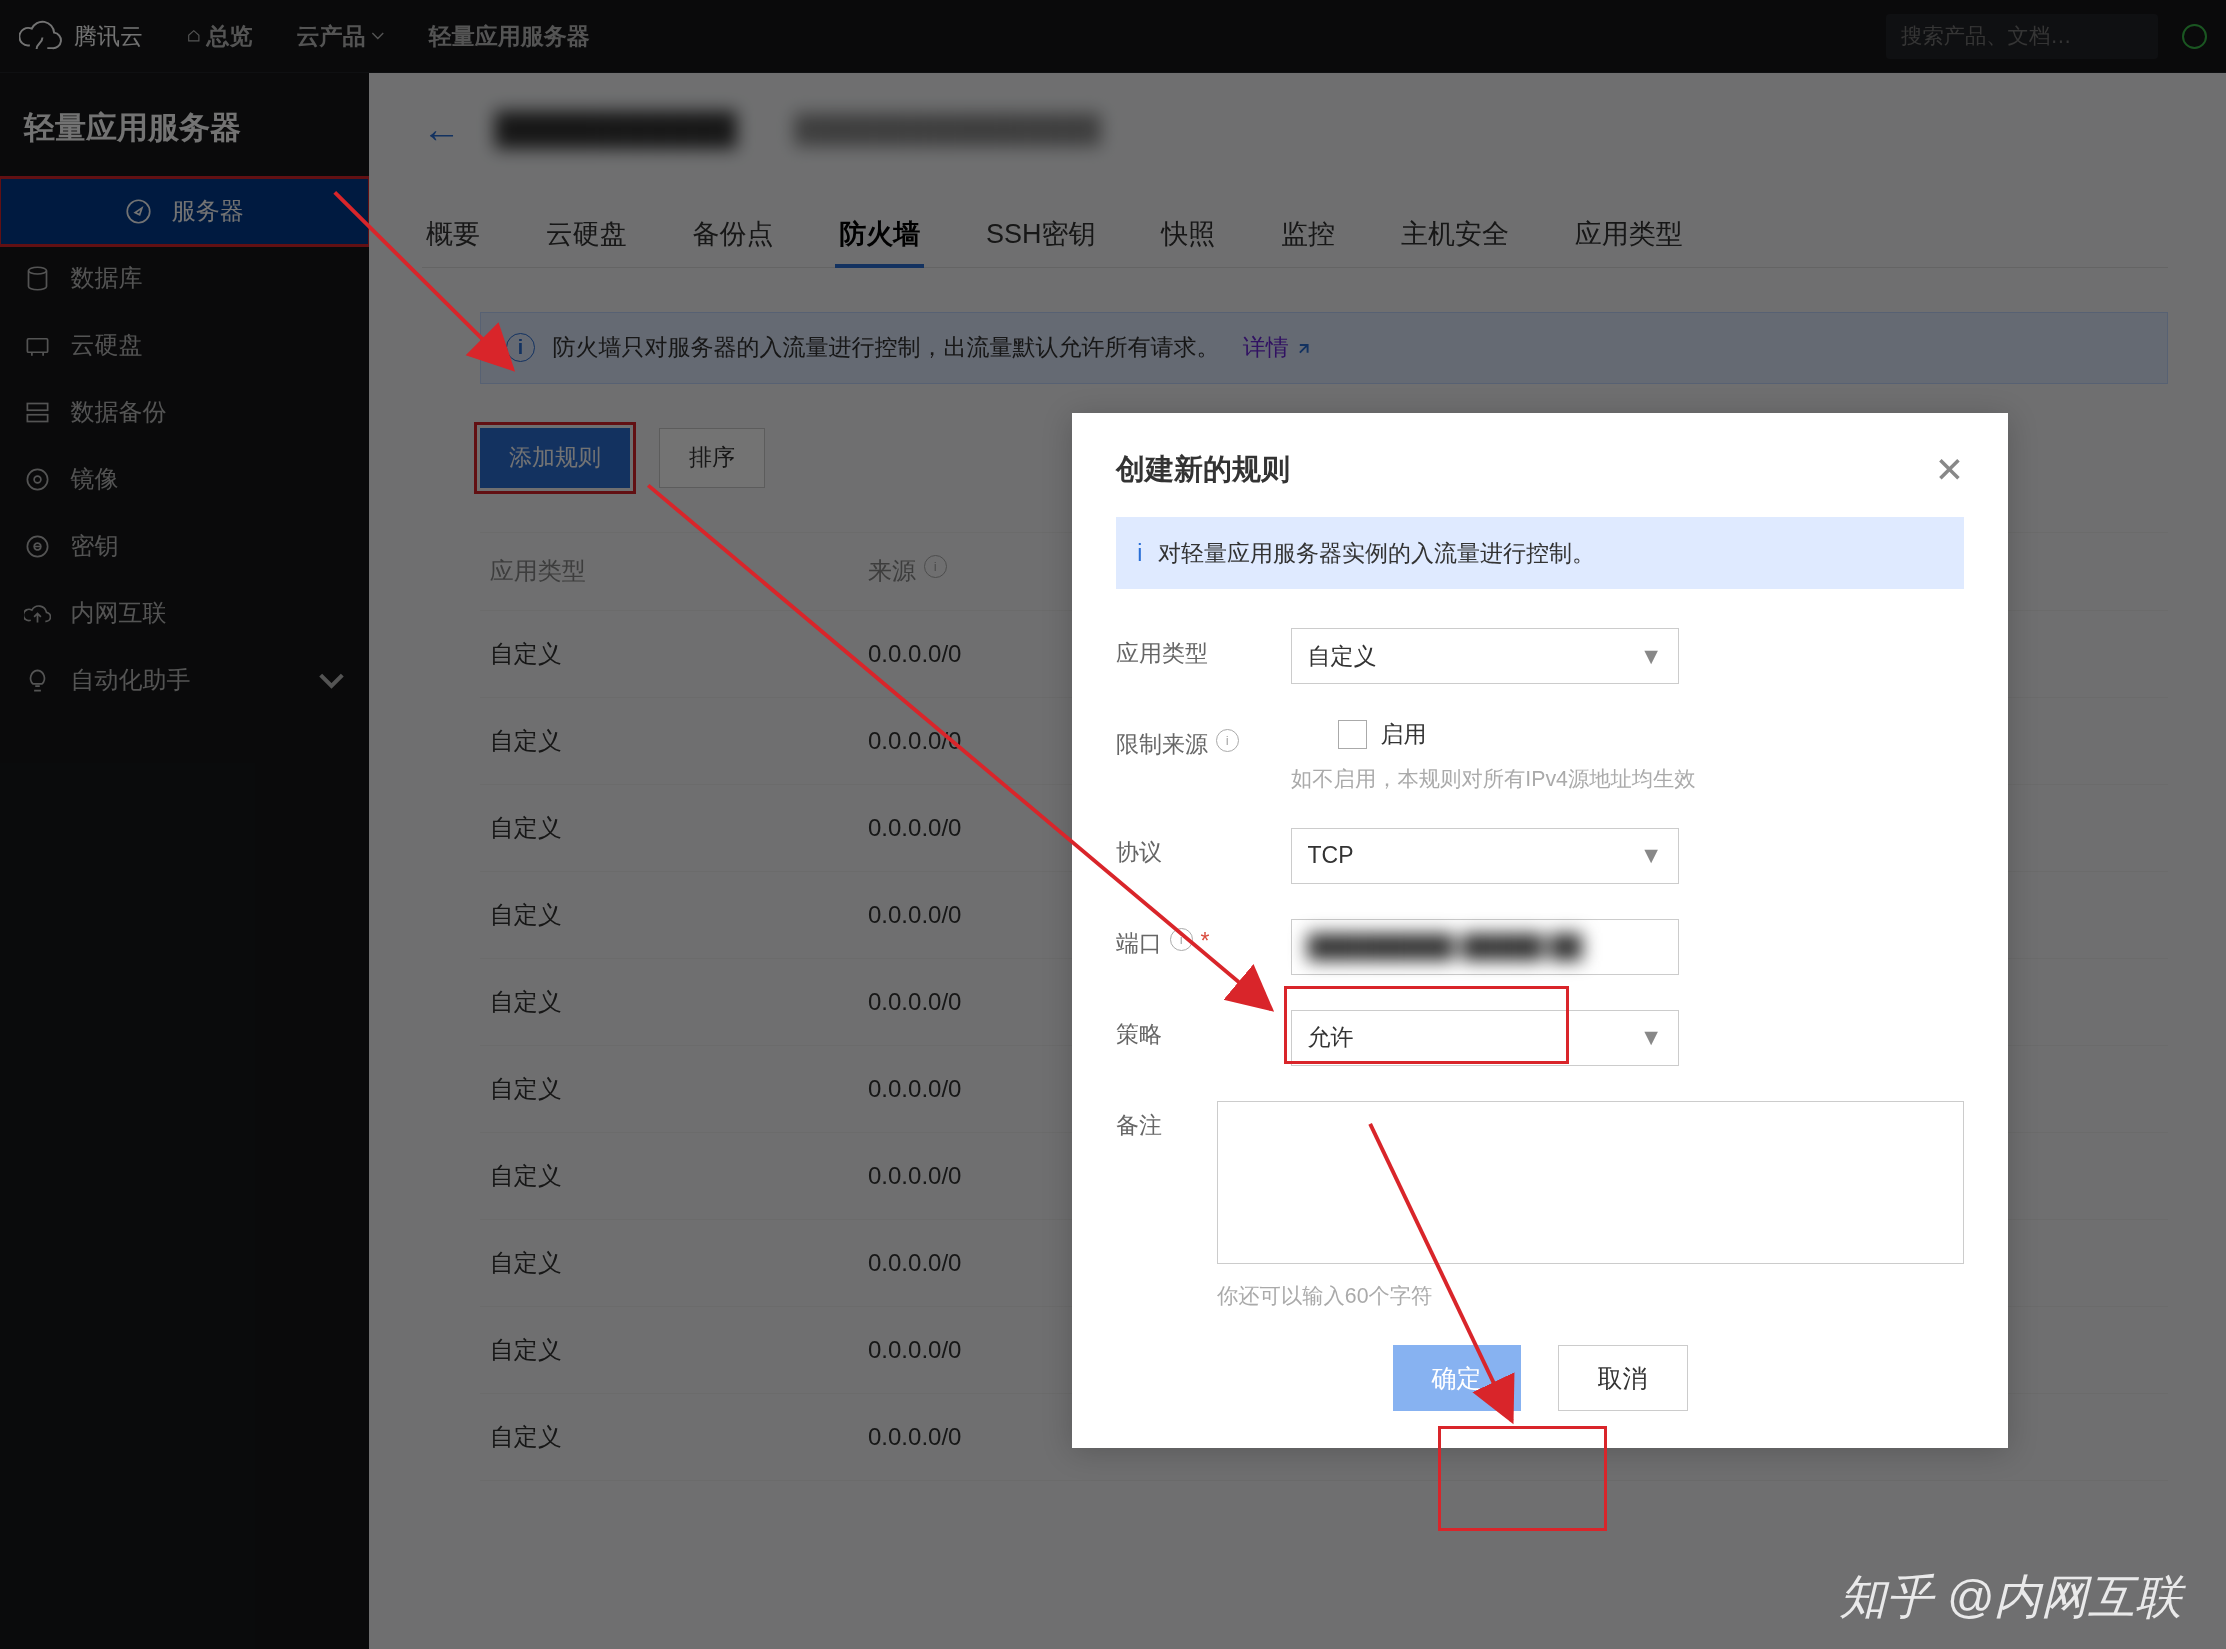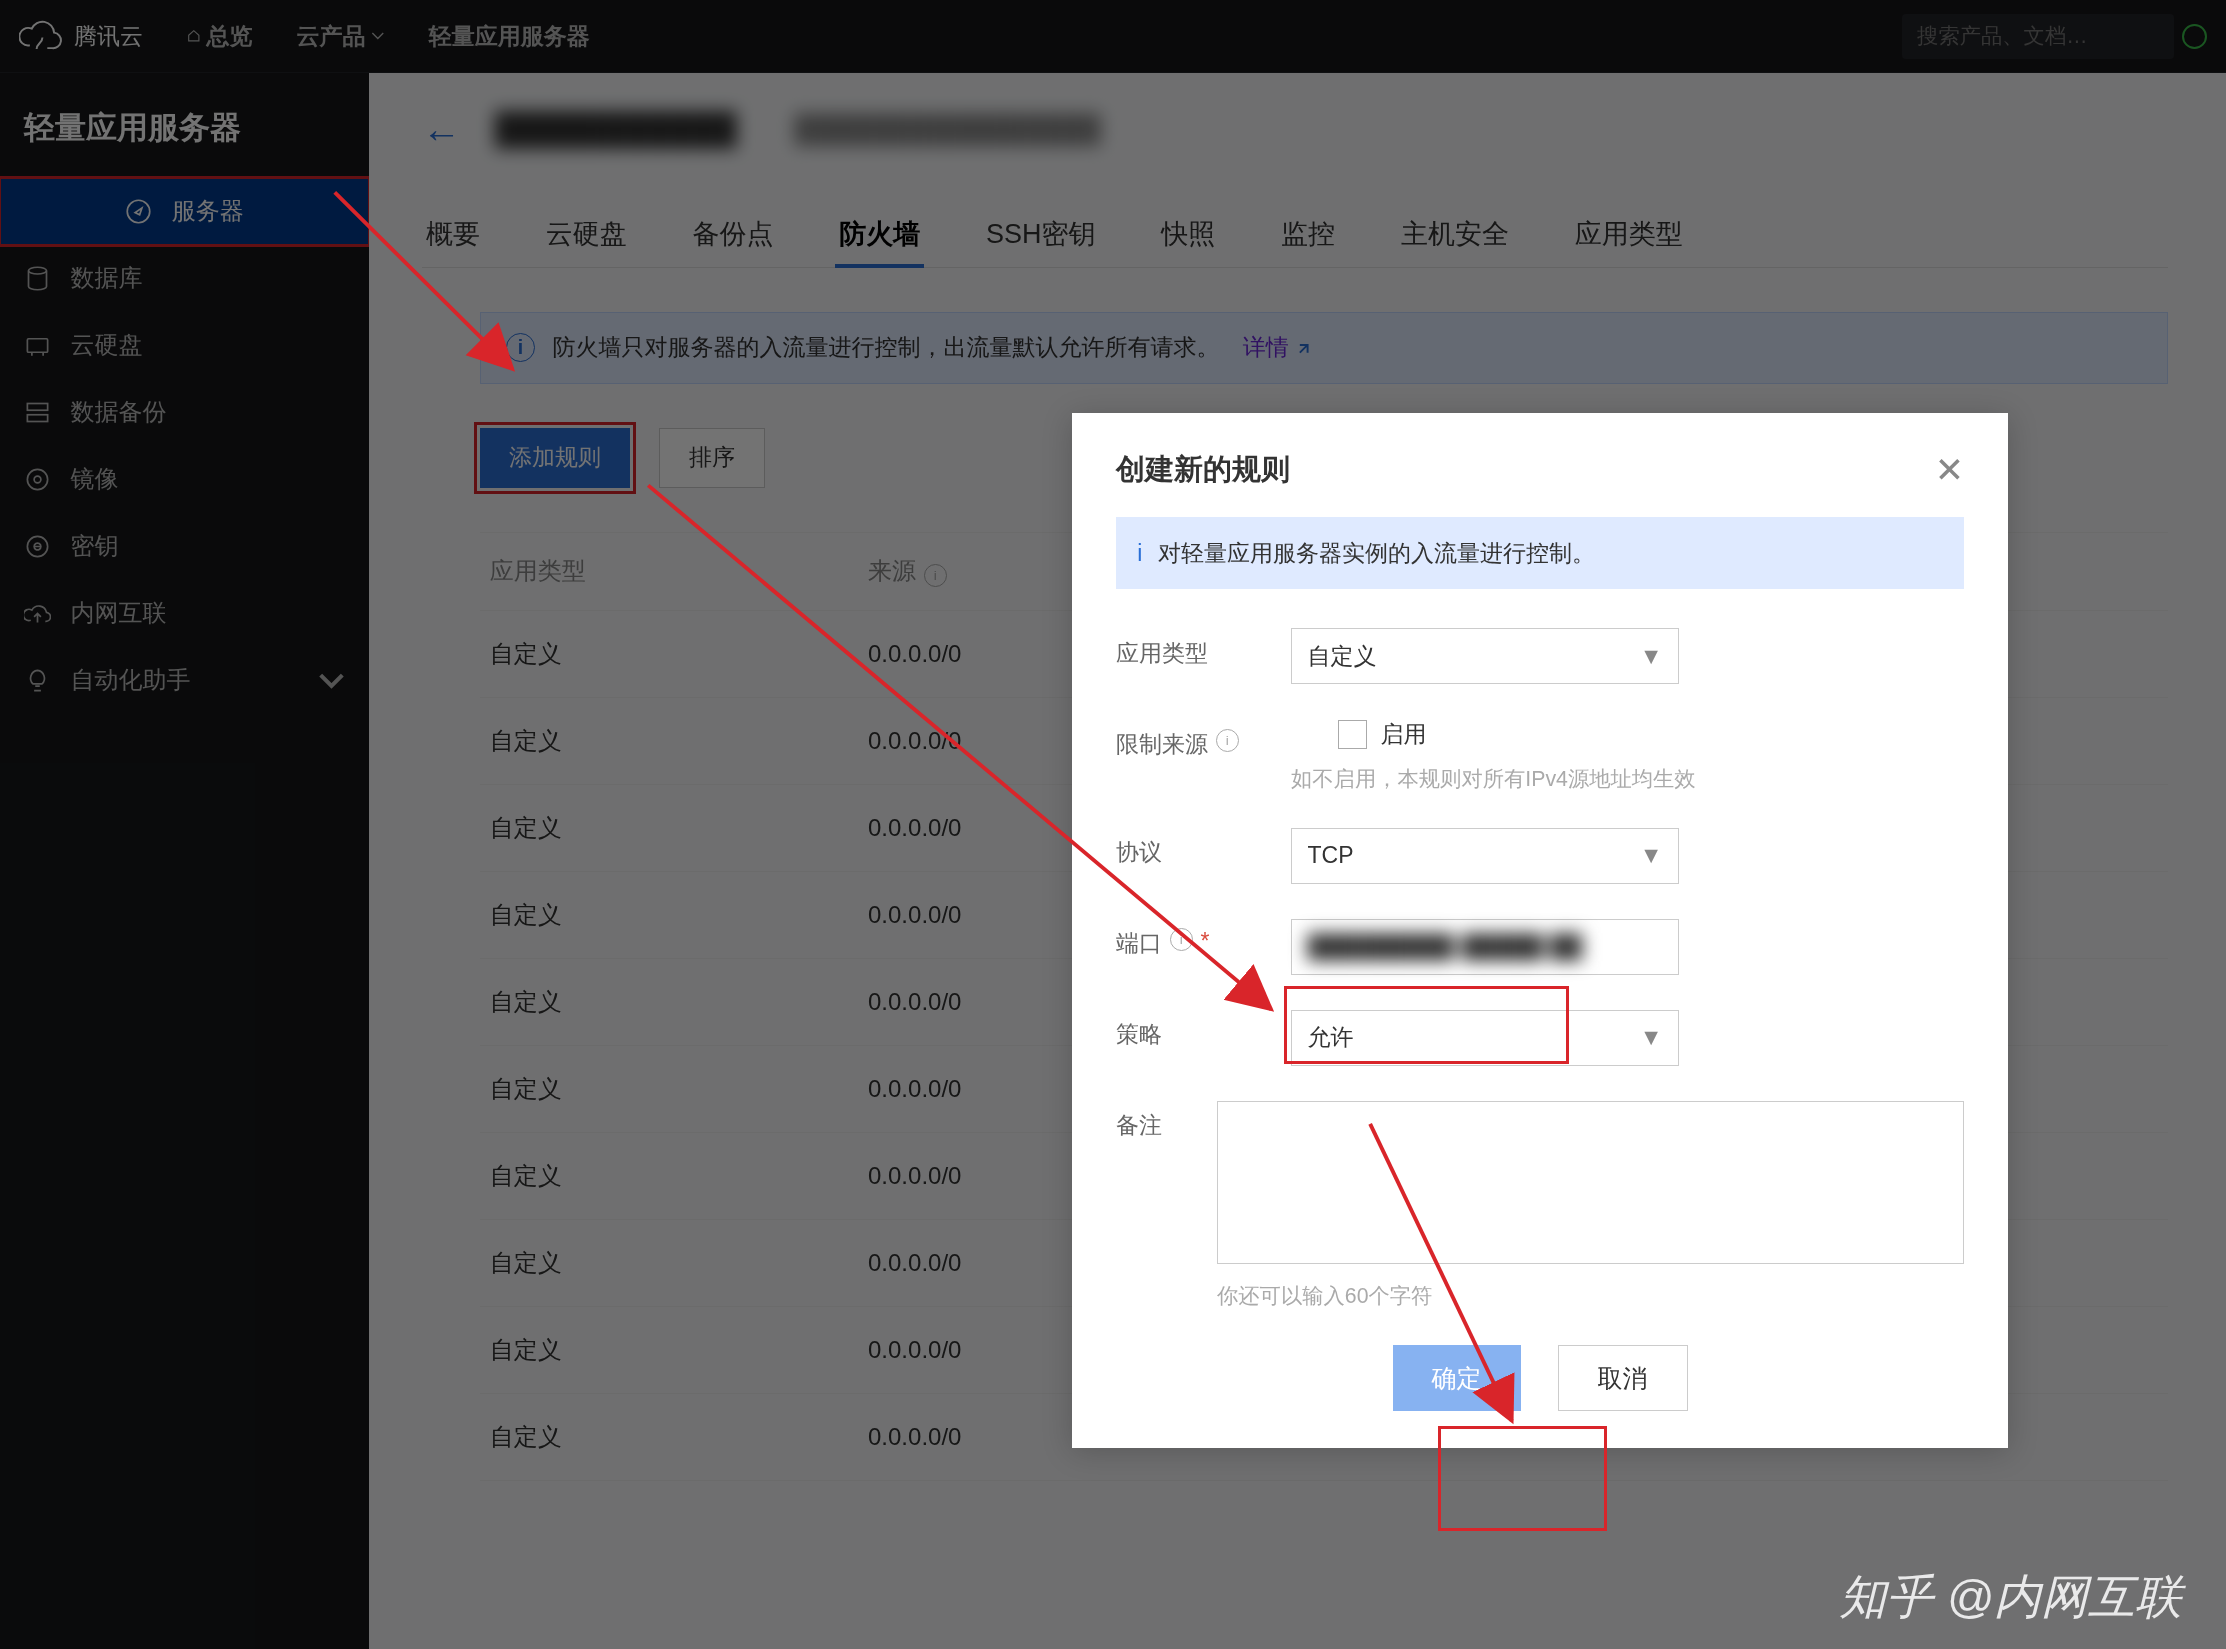--- a/index.html
+++ b/index.html
@@ -23,21 +23,21 @@
     padding: 0 19.4px;
     color: #bbb;
     gap: 44px;
     border-bottom: 1px solid #232428;
   }
   .logo-wrap { display: flex; align-items: center; gap: 11.6px; color: #fff;}
   .cloud-logo {fill:none; stroke:#fff; stroke-width:2;}
   .top-link { color:#bbb; font-size:23px; display:flex; align-items:center; gap:5.8px;font-weight:bold;}
   .top-link.product { display:flex; align-items:center;}
   .top-link svg{ width:13.6px; height:13.6px;}
-  .topbar-right { margin-left:auto; display:flex; align-items:center; gap:8px;}
+  .topbar-right { margin-left:auto; display:flex; align-items:center; gap:24px;}
   .search-box {
     width: 272px; height:45px; background:#232428;
     border-radius:3.9px; display:flex; align-items:center; padding:0 15.5px;
     color:#888;
   }
   .search-box input{ background:transparent; border:none; color:#888; flex:1; font-size:21.3px; outline:none;}
   .status-dot { width:25px; height:25px; border-radius:50%; border:2.9px solid #3abf4a;}
 
   
   .layout { display:flex; height:calc(100% - 73px);}
@@ -81,21 +81,21 @@
   .action-row { margin:44px 0 0 58px; display:flex; gap:29px;}
   .btn-primary { background:#2a6fd6; color:#fff; border:none; padding:13.6px 29px; font-size:23px;}
   .btn-secondary { background:#fff; color:#333; border:1px solid #ccc; padding:13.6px 29px; font-size:23px;}
   .small-frame{ outline:3.9px solid #d9252a; outline-offset:3.9px;}
 
   .table { margin:44px 58px 0 58px; border-top:1px solid #eee;}
   .thead, .trow { display:flex; align-items:center; min-height:87px; border-bottom:1px solid #eee; font-size:24px;}
   .thead { color:#888; min-height:78px;}
   .tcell { flex:0 0 auto;}
   .col-type{ width:388px; padding-left:9.7px;}
-  .col-src{ width:388px; display:flex; align-items:flex-end; gap:7.8px;}
+  .col-src{ width:388px; display:flex; align-items:flex-start; gap:7.8px;}
   .help-icon { width:23px; height:23px; border:1.9px solid #aaa; border-radius:50%; color:#aaa; font-size:13.6px; display:inline-flex; align-items:center; justify-content:center;}
 
   
   .dimmer { position:absolute; inset:0; background:rgba(0,0,0,0.55); pointer-events:none;}
 
   
   .modal {
     position:absolute;
     top: 413px; left:1072px;
     width:936px;

